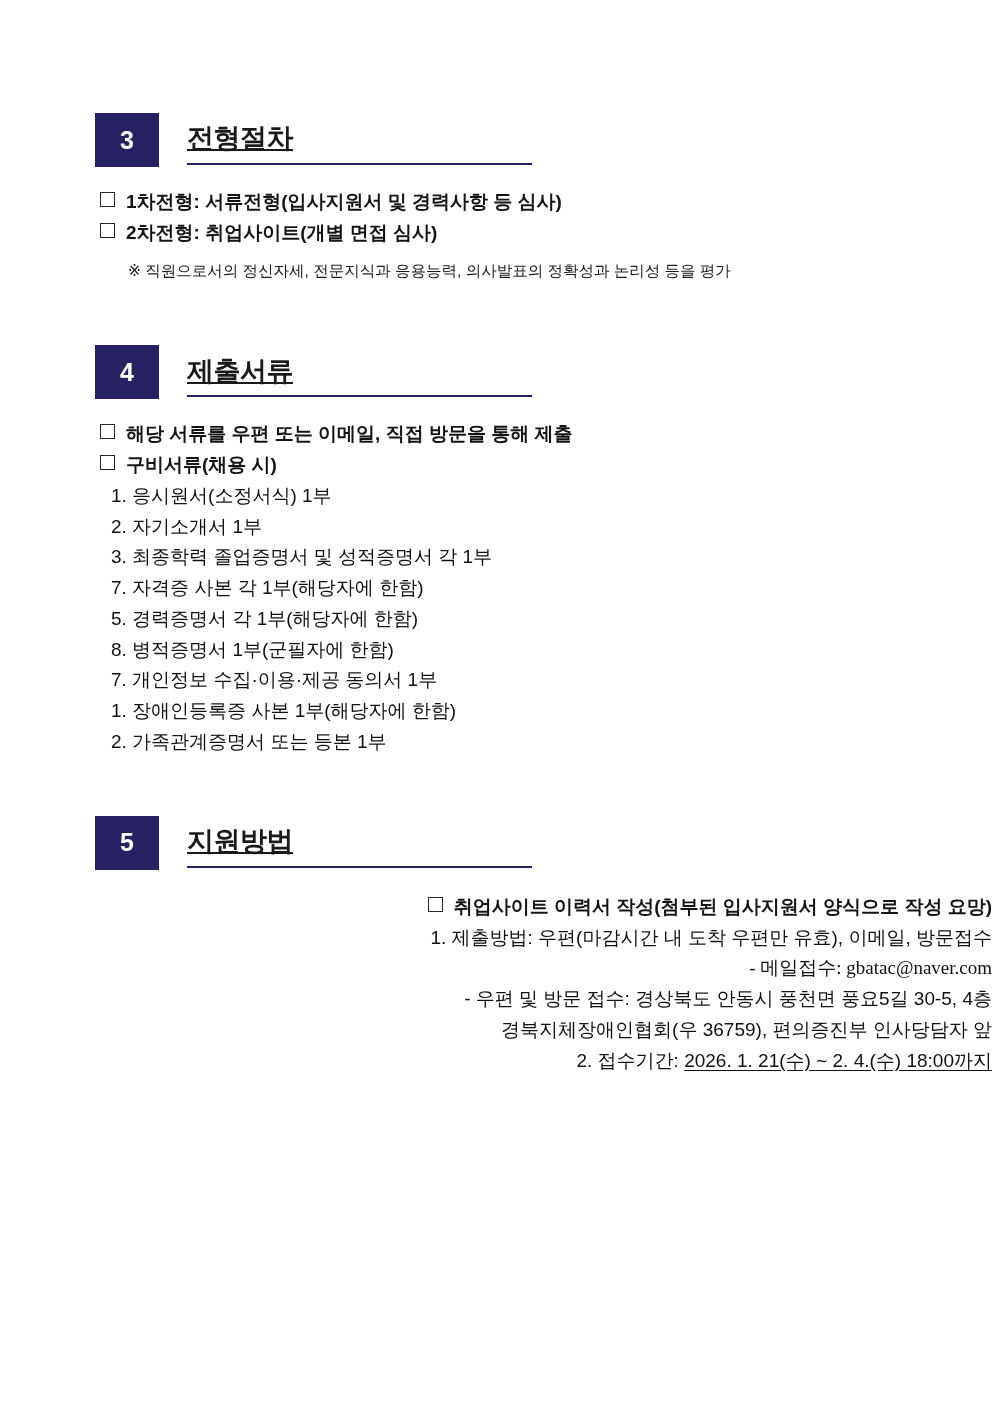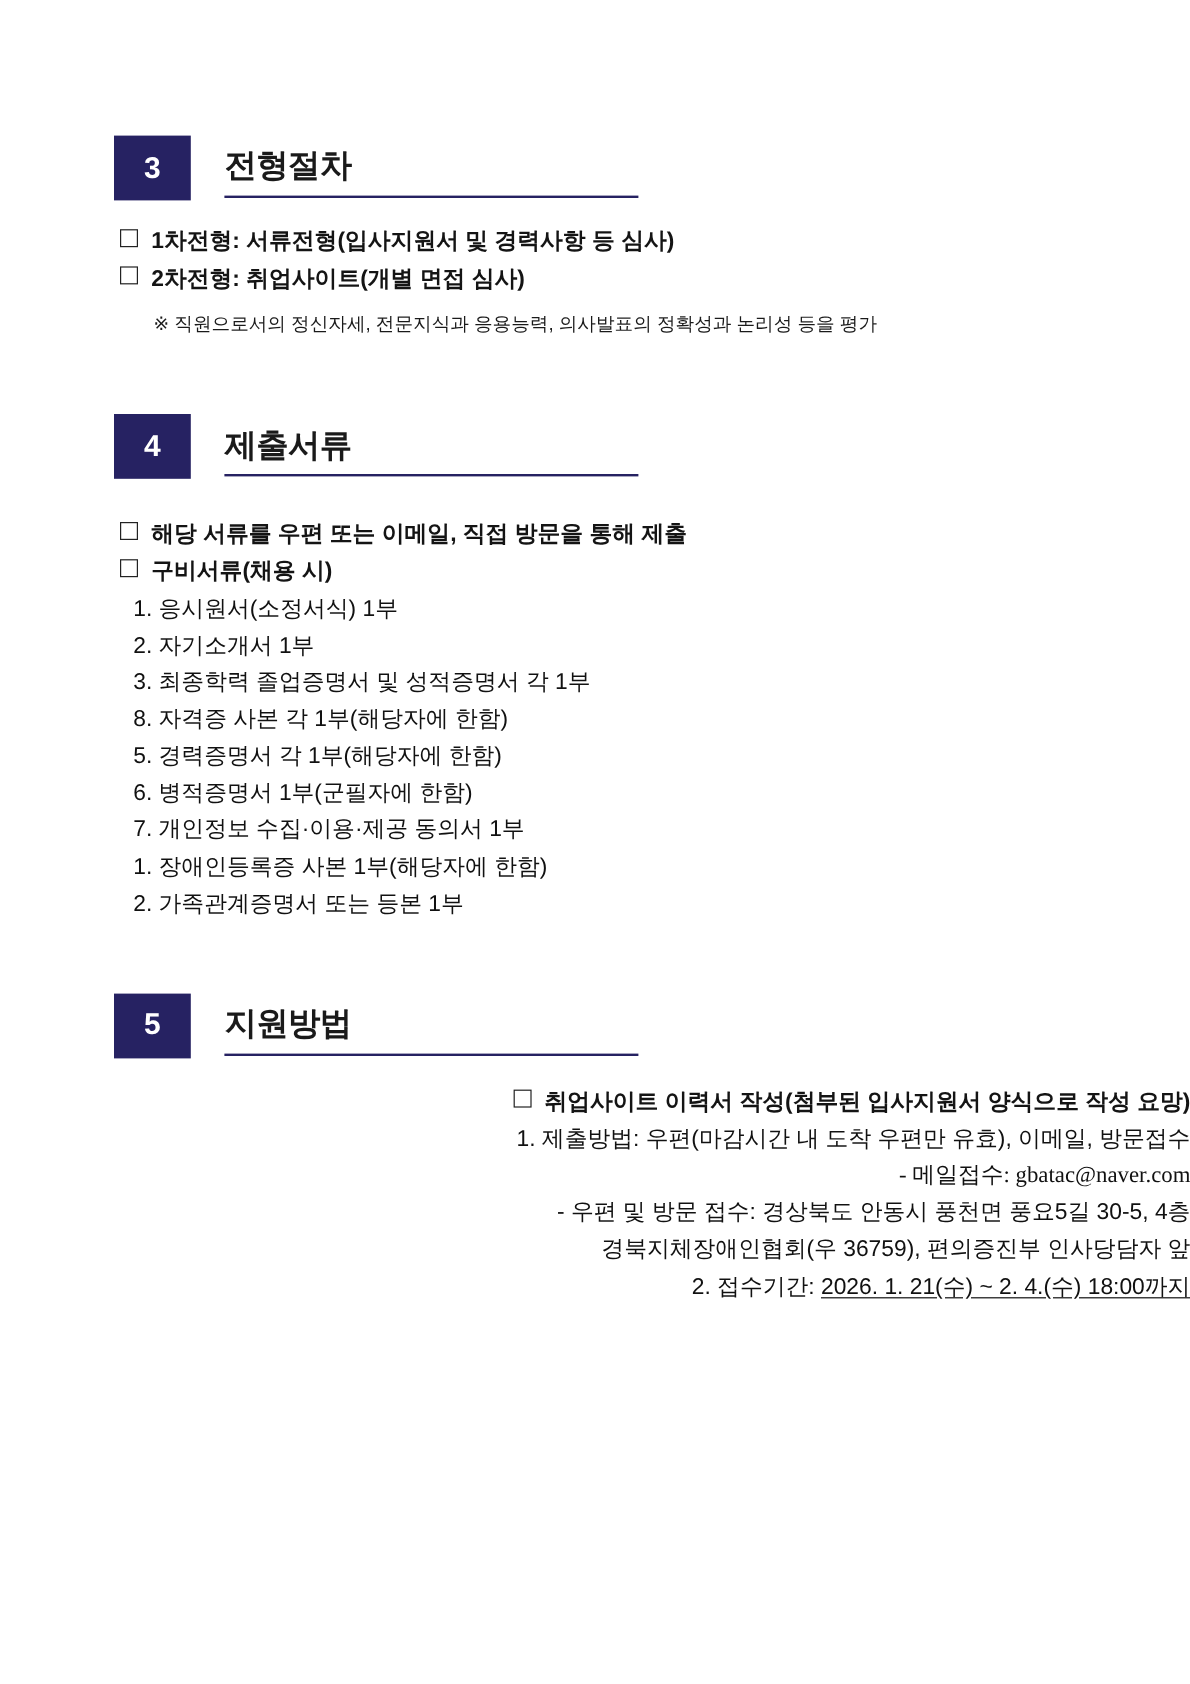--- a/index.html
+++ b/index.html
@@ -51,20 +51,21 @@
     flex: 0 0 auto;
     min-width: 345px;
   }
   .sec-title {
     font-size: 27px;
     font-weight: bold;
     color: #1a1a1a;
     line-height: 1.1;
     padding-bottom: 9px;
     letter-spacing: -0.5px;
+    text-decoration: underline;
   }
   .sec-rule {
     border-bottom: 2px solid #262262;
     width: 100%;
   }
 
   
   .body-block {
     margin-left: 100px;
     margin-top: 18px;
@@ -150,33 +151,33 @@
   </div>
 
   <div class="section" style="margin-top:62px;">
     <div class="sec-head">
       <div class="sec-num">4</div>
       <div class="sec-title-wrap">
         <div class="sec-title">제출서류</div>
         <div class="sec-rule"></div>
       </div>
     </div>
-    <div class="body-block" style="margin-top:32px;">
+    <div class="body-block" style="margin-top:20px;">
       <div class="line bold">
         <span class="chk"></span><span>해당 서류를 우편 또는 이메일, 직접 방문을 통해 제출</span>
       </div>
       <div class="line bold">
         <span class="chk"></span><span>구비서류(채용 시)</span>
       </div>
       <div class="num-item">1. 응시원서(소정서식) 1부</div>
       <div class="num-item">2. 자기소개서 1부</div>
       <div class="num-item">3. 최종학력 졸업증명서 및 성적증명서 각 1부</div>
-      <div class="num-item">8. 자격증 사본 각 1부(해당자에 한함)</div>
+      <div class="num-item">7. 자격증 사본 각 1부(해당자에 한함)</div>
       <div class="num-item">5. 경력증명서 각 1부(해당자에 한함)</div>
-      <div class="num-item">6. 병적증명서 1부(군필자에 한함)</div>
+      <div class="num-item">8. 병적증명서 1부(군필자에 한함)</div>
       <div class="num-item">7. 개인정보 수집·이용·제공 동의서 1부</div>
       <div class="num-item">1. 장애인등록증 사본 1부(해당자에 한함)</div>
       <div class="num-item">2. 가족관계증명서 또는 등본 1부</div>
     </div>
   </div>
 
   <div class="section" style="margin-top:58px;">
     <div class="sec-head">
       <div class="sec-num">5</div>
       <div class="sec-title-wrap">

